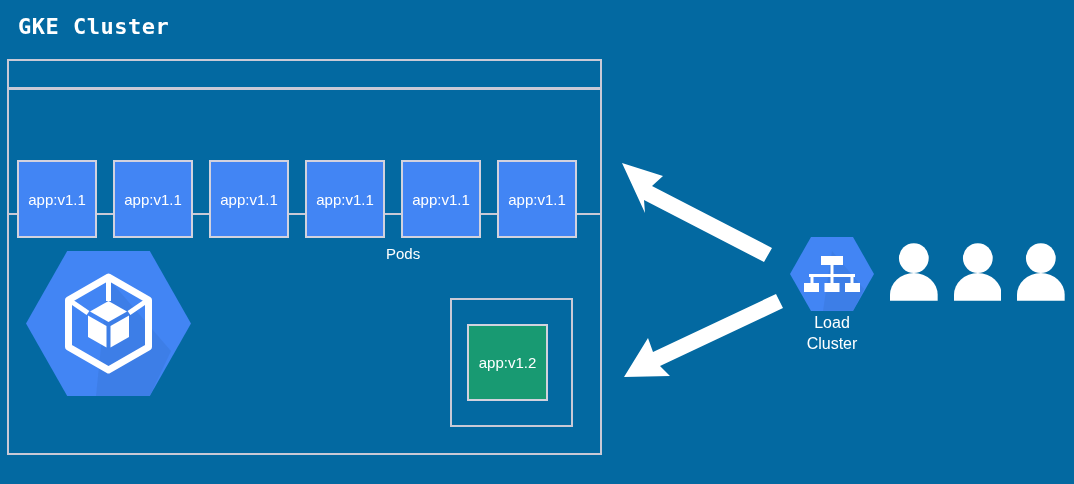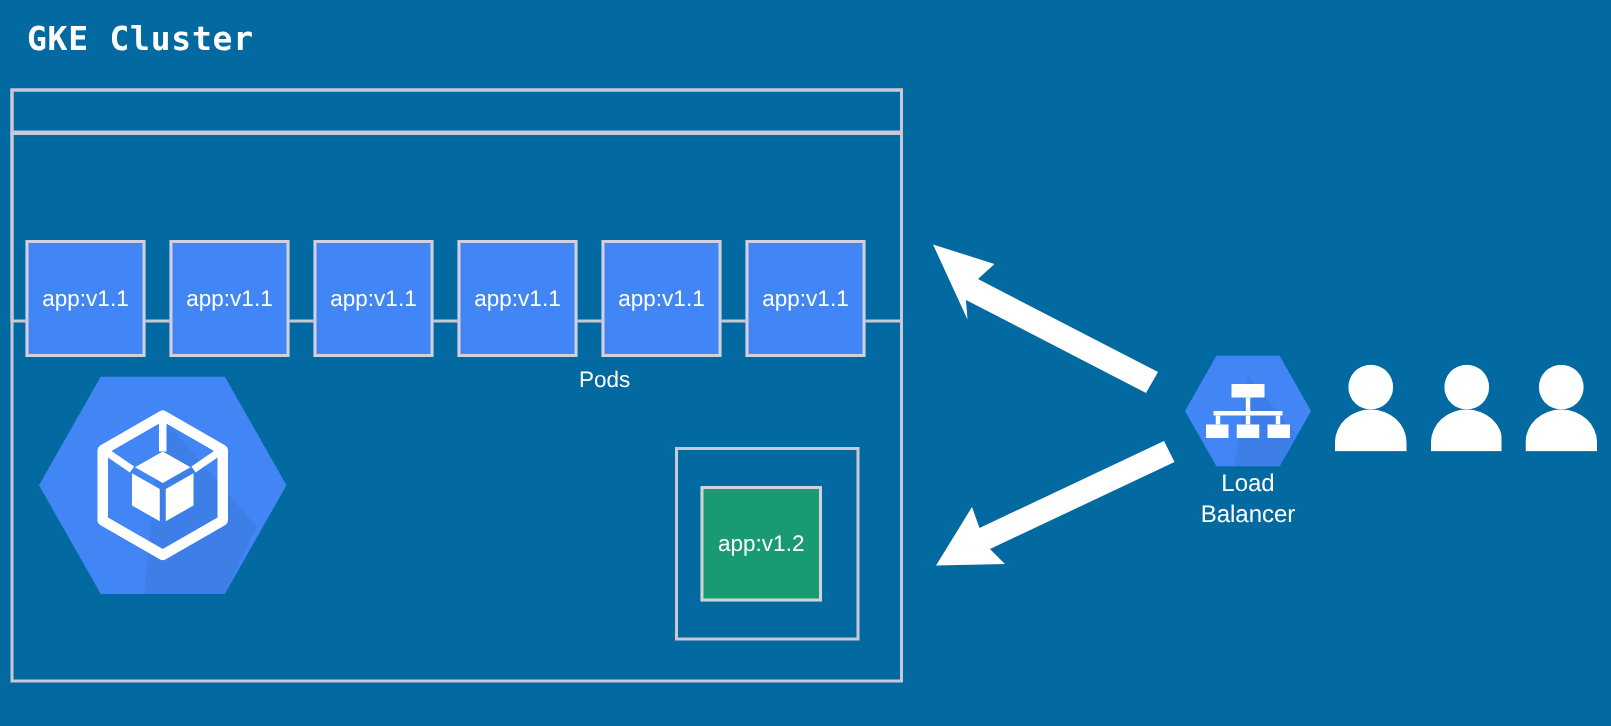--- a/index.html
+++ b/index.html
@@ -273,21 +273,21 @@
         <rect x="19" y="37" width="46" height="3"></rect>
         <rect x="20.5" y="40" width="3" height="6"></rect>
         <rect x="40.5" y="40" width="3" height="6"></rect>
         <rect x="60.5" y="40" width="3" height="6"></rect>
         <rect x="14" y="46" width="15" height="9"></rect>
         <rect x="34.5" y="46" width="15" height="9"></rect>
         <rect x="55" y="46" width="15" height="9"></rect>
       </g>
     </svg>
     <div id="lb-label">Load
-Balancer</div>
+Cluster</div>
   </div>
 
   <div id="users">
     <svg class="user-icon" viewBox="0 0 48 58">
       <circle cx="24" cy="15" r="15" fill="#ffffff"></circle>
       <path d="M0,58 L0,52 A24,22 0 0 1 48,52 L48,58 Z" fill="#ffffff"></path>
     </svg>
     <svg class="user-icon" viewBox="0 0 48 58">
       <circle cx="24" cy="15" r="15" fill="#ffffff"></circle>
       <path d="M0,58 L0,52 A24,22 0 0 1 48,52 L48,58 Z" fill="#ffffff"></path>

